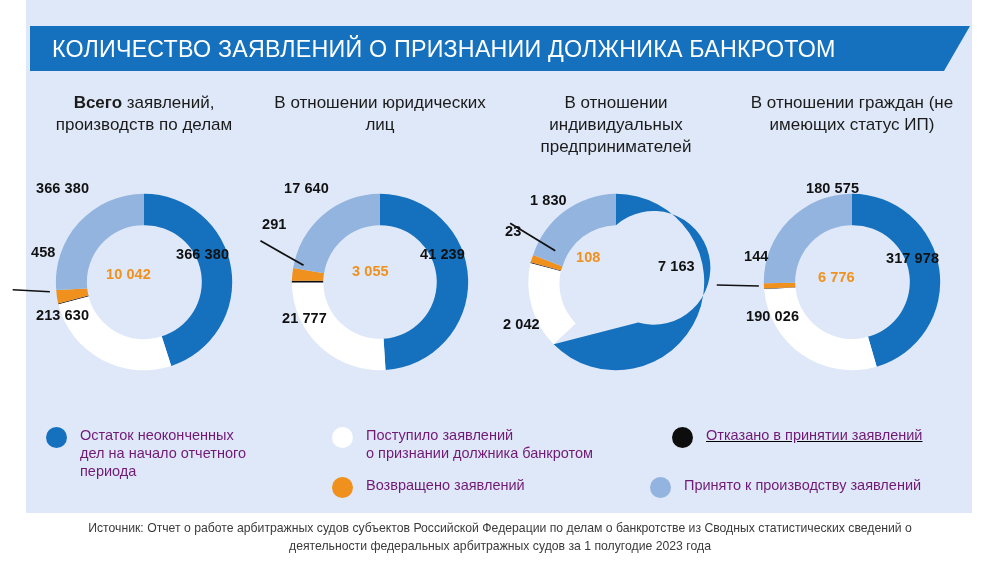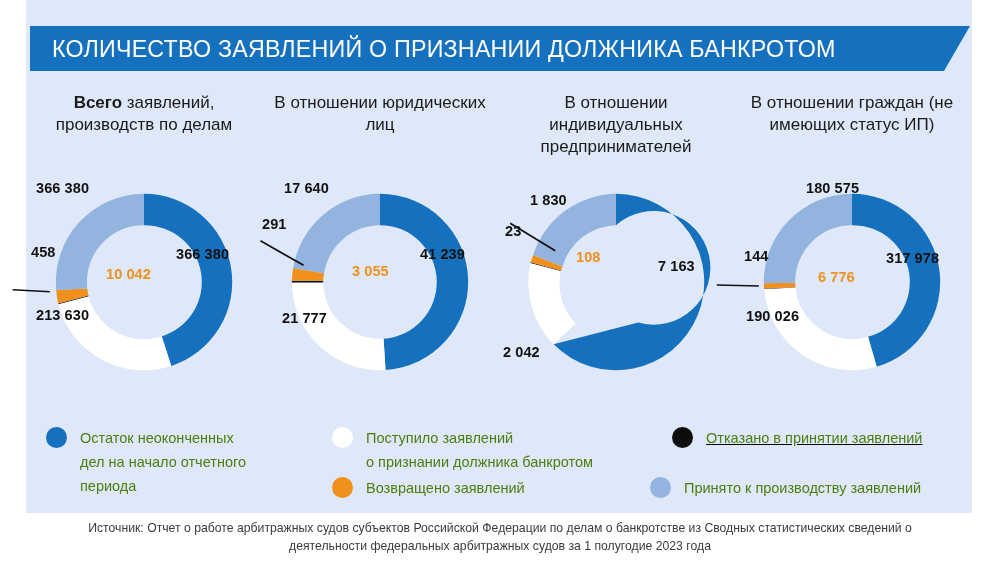--- a/index.html
+++ b/index.html
@@ -105,22 +105,22 @@
     margin-top:1px;
   }
   .dot.blue{background:#1570bd;}
   .dot.white{background:#ffffff;}
   .dot.orange{background:#f0901d;}
   .dot.black{background:#0d0d0d;}
   .dot.lblue{background:#93b4de;}
   .legend-text{
     margin-left:13px;
     font-size:14.5px;
-    line-height:24px;
-    color:#4d7c0f;
+    line-height:18px;
+    color:#701a75;
     white-space:pre-line;
   }
 
   
   .source{
     position:absolute;
     left:60px;top:519px;width:880px;
     text-align:center;
     font-size:13px;
     line-height:18px;
@@ -210,21 +210,21 @@
 
           <path fill="#93b4de" d="M15.45 72.35 A90 90 0 0 1 100 10 L100 42 A58 58 0 0 0 45.44 84.18 Z"></path>
 
           <line x1="38" y1="68" x2="-8" y2="40" stroke="#111" stroke-width="1.8"></line>
         </svg>
       </div>
       <div class="val" style="left:32px;top:104px;">1 830</div>
       <div class="val" style="left:160px;top:170px;">7 163</div>
       <div class="val" style="left:7px;top:135px;">23</div>
       <div class="val center-orange" style="left:78px;top:161px;">108</div>
-      <div class="val" style="left:5px;top:228px;margin-top:28px;">2 042</div>
+      <div class="val" style="left:5px;top:228px;">2 042</div>
     </div>
 
     <div class="chart-col">
       <div class="chart-title">В отношении граждан (не имеющих статус ИП)</div>
       <div class="donut-holder">
         <svg class="donut-svg" viewBox="0 0 200 200">
 
           <path fill="#1570bd" d="M100 10 A90 90 0 0 1 125.2 186.4 L116.35 155.93 A58 58 0 0 0 100 42 Z"></path>
 
           <path fill="#ffffff" d="M125.2 186.4 A90 90 0 0 1 10.36 107.08 L42.34 105.56 A58 58 0 0 0 116.35 155.93 Z"></path>

